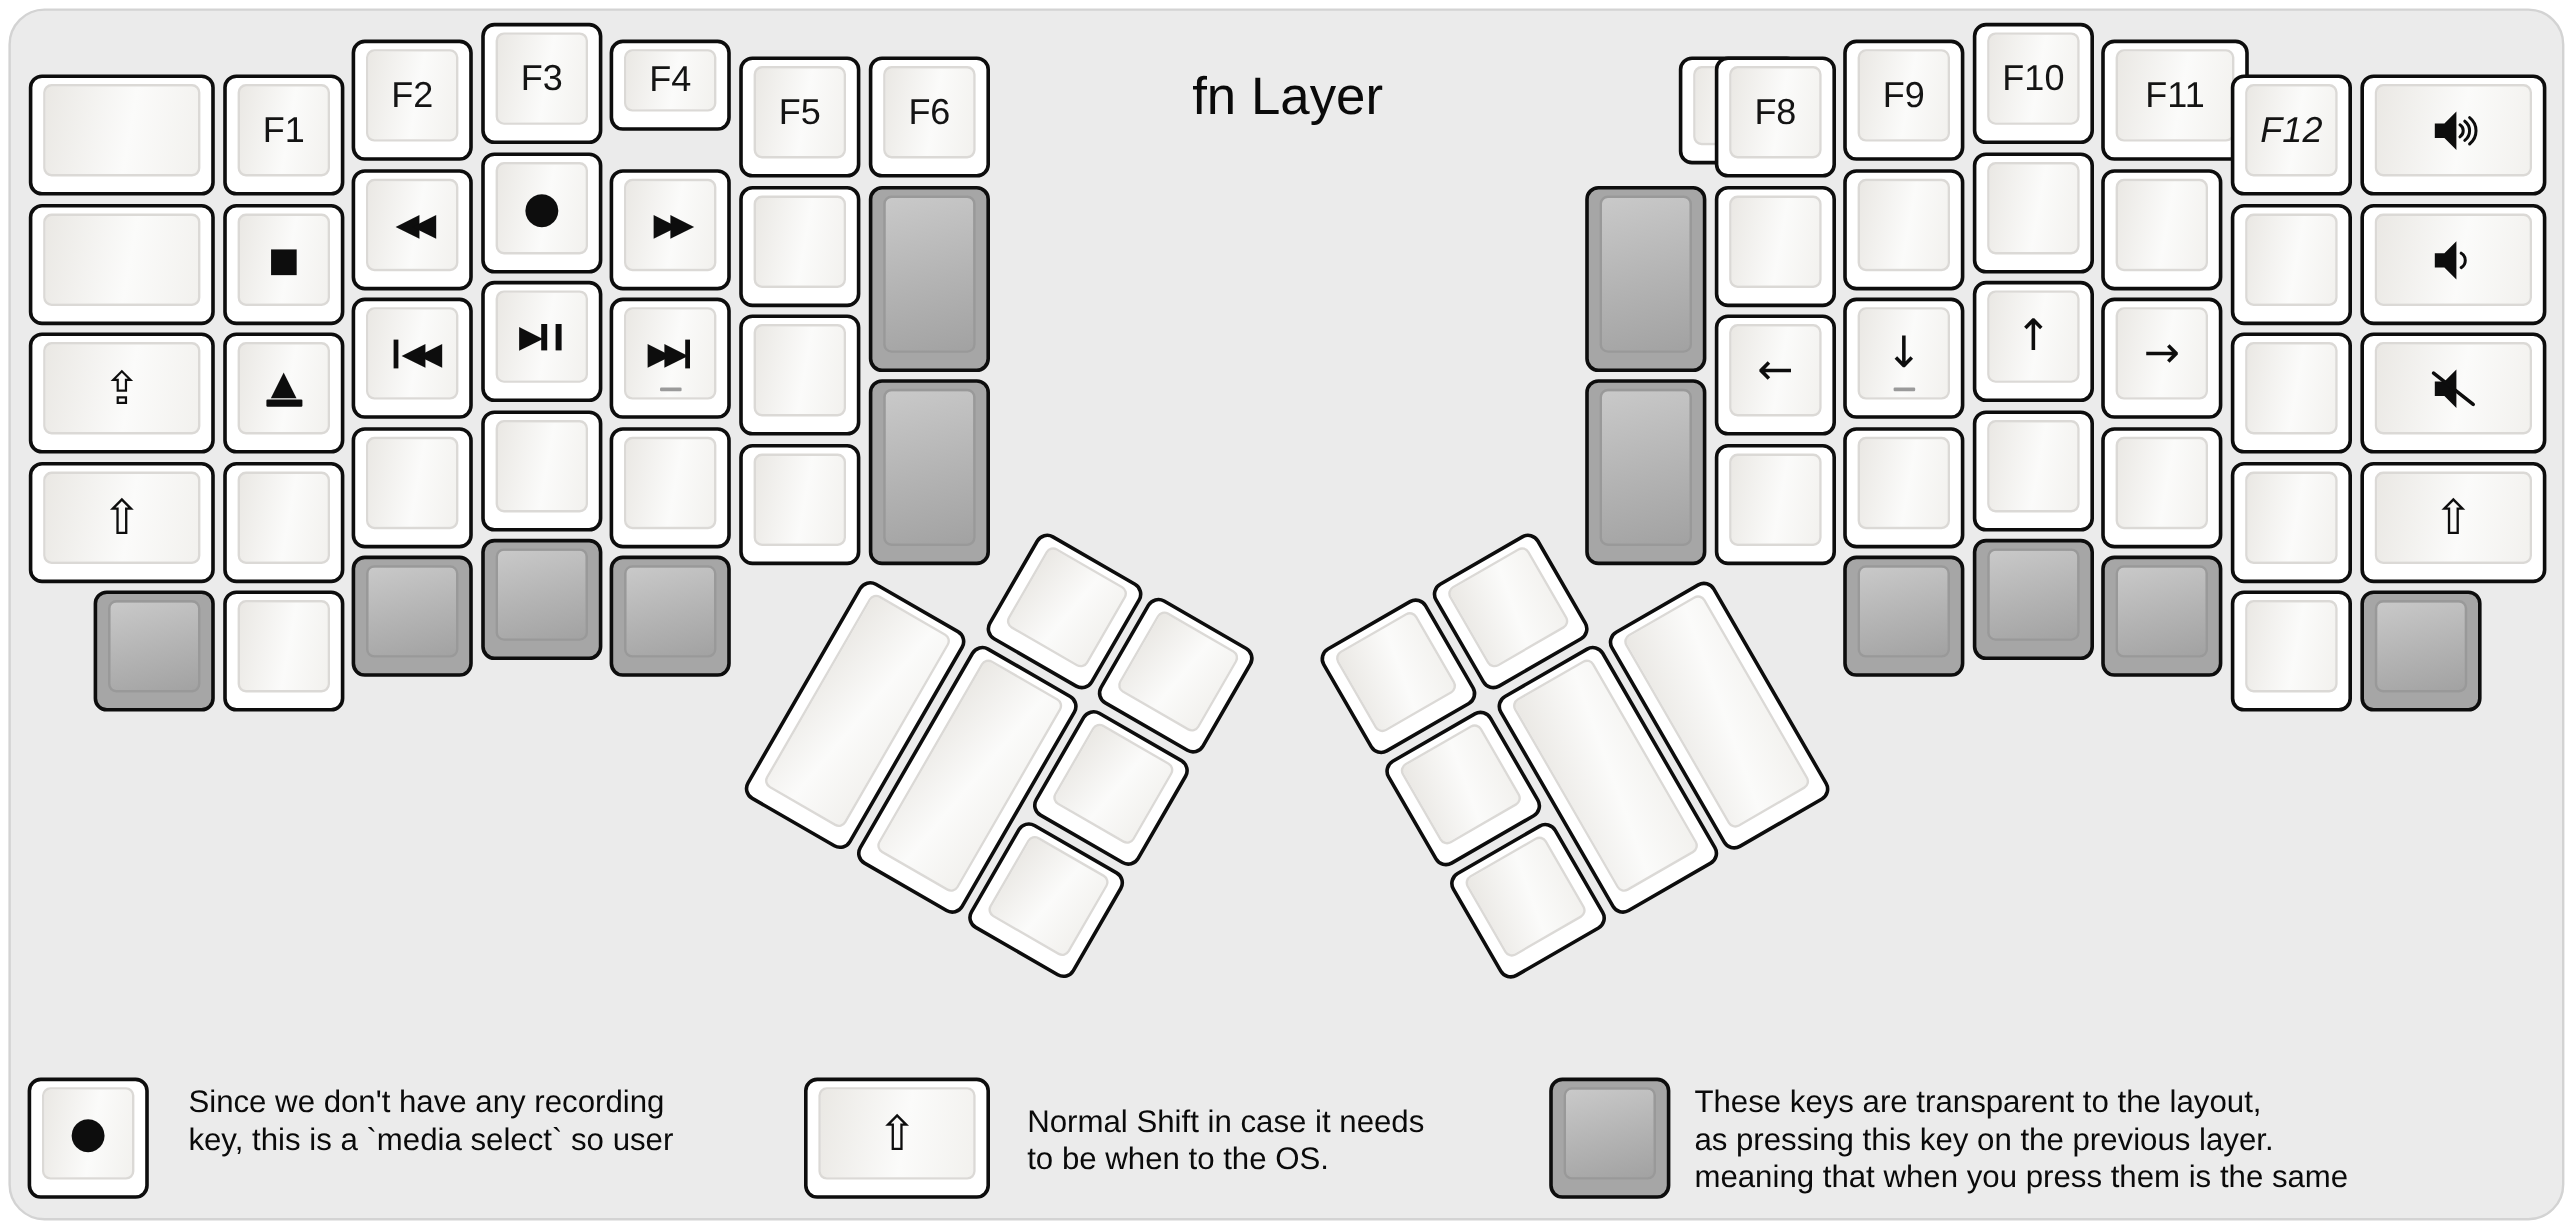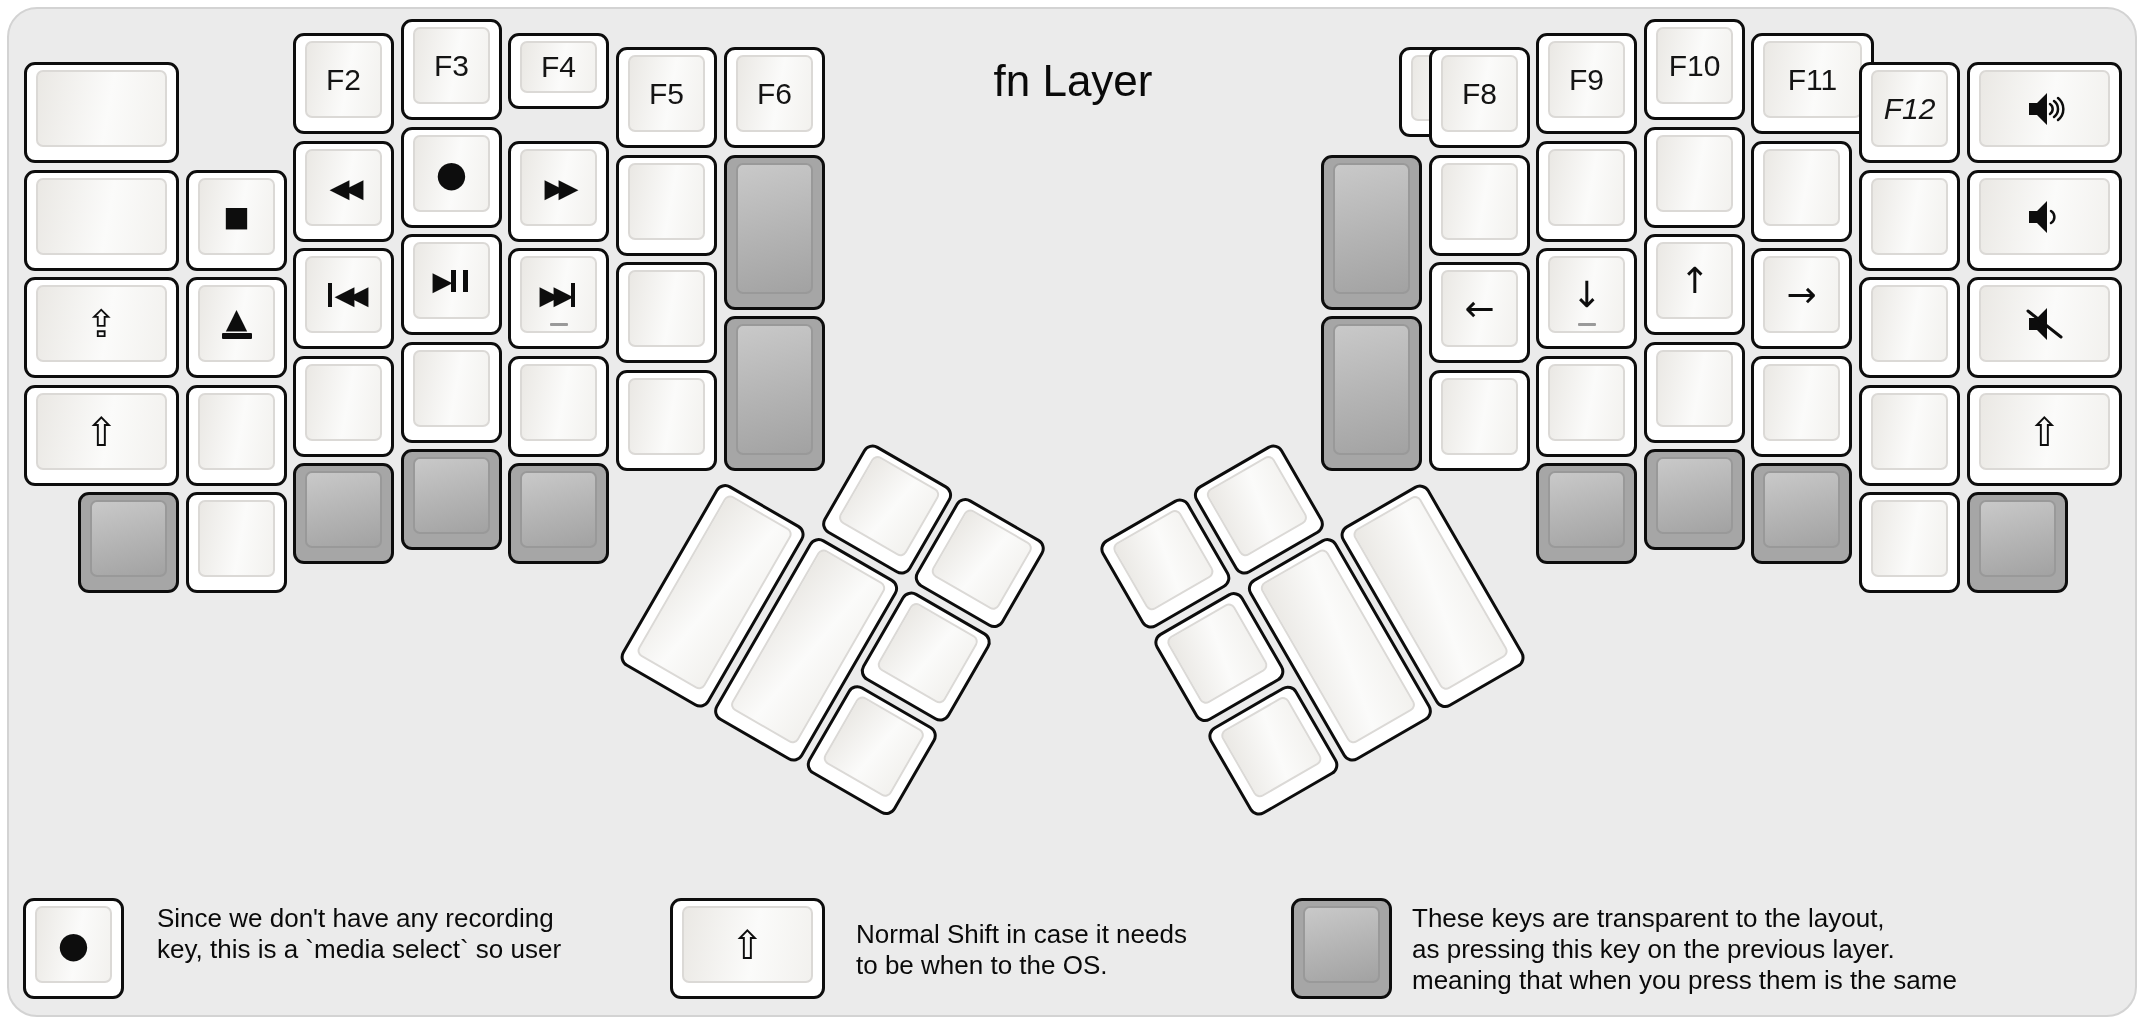--- a/index.html
+++ b/index.html
@@ -129,20 +129,25 @@
     <div class="key" style="left: 24px; top: 277px; width: 155px; height: 101px;">
       <div class="cap">
         <span class="sym s38">⇪</span>
       </div>
     </div>
     <div class="key" style="left: 24px; top: 385px; width: 155px; height: 101px;">
       <div class="cap">
         <span class="sym s40">⇧</span>
       </div>
     </div>
+    <div class="key" style="left: 186px; top: 62px; width: 101px; height: 101px;">
+      <div class="cap">
+        <span class="klabel">F1</span>
+      </div>
+    </div>
     <div class="key" style="left: 186px; top: 170px; width: 101px; height: 101px;">
       <div class="cap">
         <span class="sym s28">■</span>
       </div>
     </div>
     <div class="key" style="left: 186px; top: 277px; width: 101px; height: 101px;">
       <div class="cap">
         <span class="eject">
           <span class="ej-tri">▲</span>
           <span class="ej-bar"></span>

